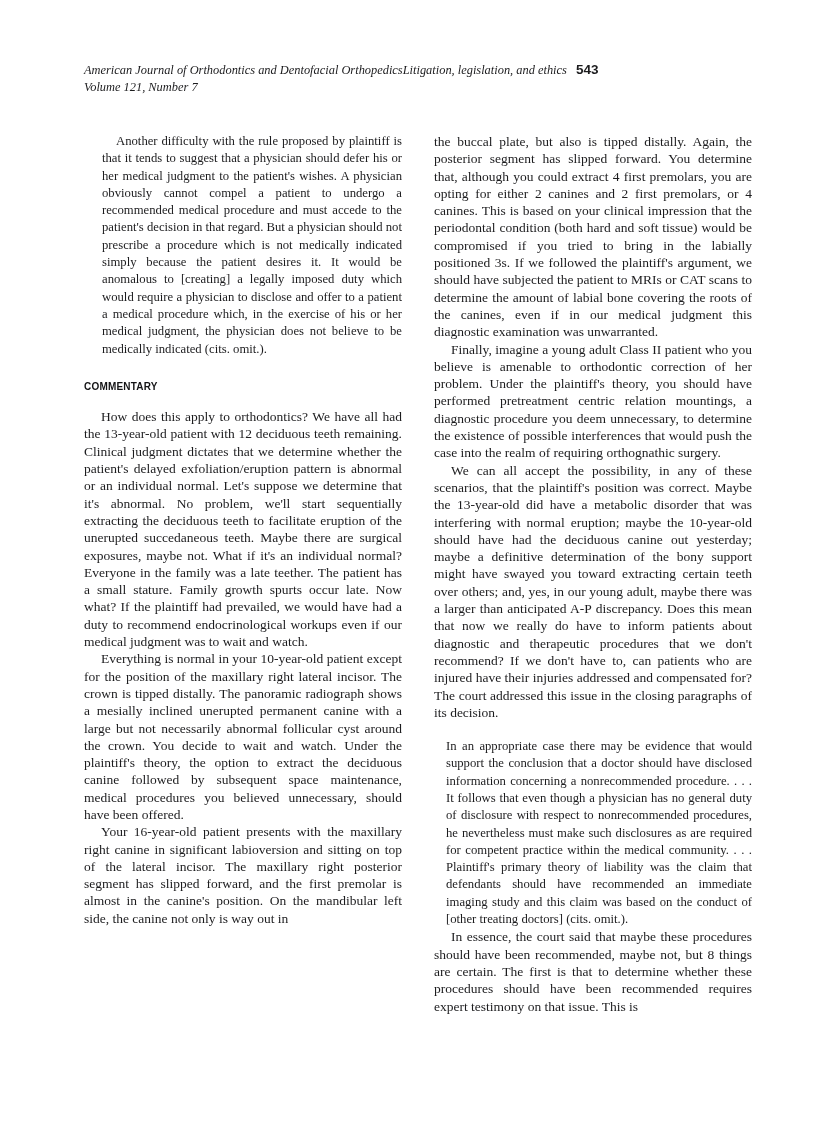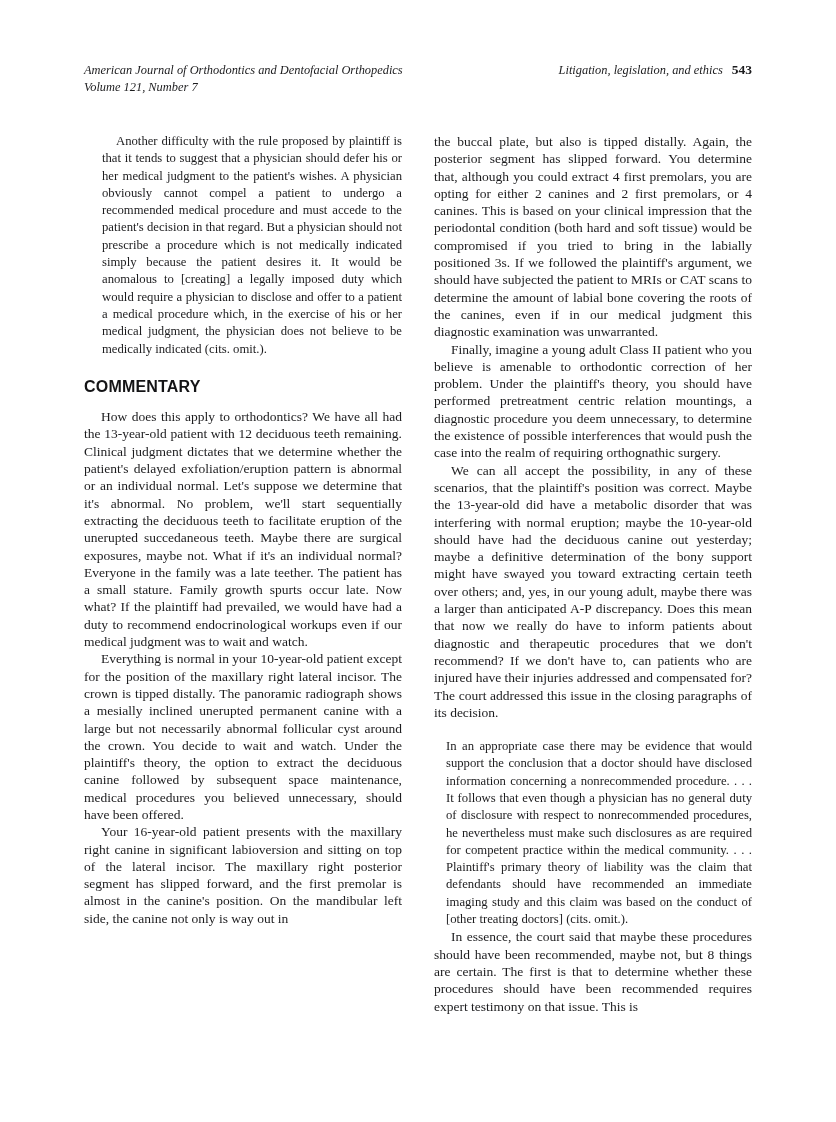--- a/index.html
+++ b/index.html
@@ -16,36 +16,36 @@
     color: #1c1c1e;
     overflow: hidden;
   }
   
   .running-head {
     position: absolute;
     left: 84px;
     width: 668px;
     top: 62px;
     display: flex;
-    justify-content: space-between;
+    justify-content: flex-start;
     align-items: flex-start;
     font-size: 12.4px;
     line-height: 16.5px;
   }
   .head-left {
     font-style: italic;
   }
   .head-right {
     white-space: nowrap;
     font-style: italic;
   }
   .page-number {
     font-style: normal;
     font-weight: bold;
-    font-family: Liberation Serif, serif;
+    font-family: Liberation Sans, sans-serif;
     font-size: 13.5px;
     margin-left: 9px;
   }
   
   .columns {
     position: absolute;
     left: 84px;
     top: 133px;
     width: 668px;
     display: flex;
@@ -69,21 +69,21 @@
   }
   .extract .q-indent { text-indent: 14px; }
   .extract-right {
     margin-left: 12px;
     margin-top: 17px;
   }
   .after-extract { margin-top: 17px !important; }
   
   .section-heading {
     font-family: "Liberation Sans", sans-serif;
-    font-size: 16px;
+    font-size: 10px;
     font-weight: bold;
     letter-spacing: 0.2px;
     text-align: left;
     margin: 20px 0 13px 0;
     color: #141416;
   }
 </style>
 </head>
 <body>
 

